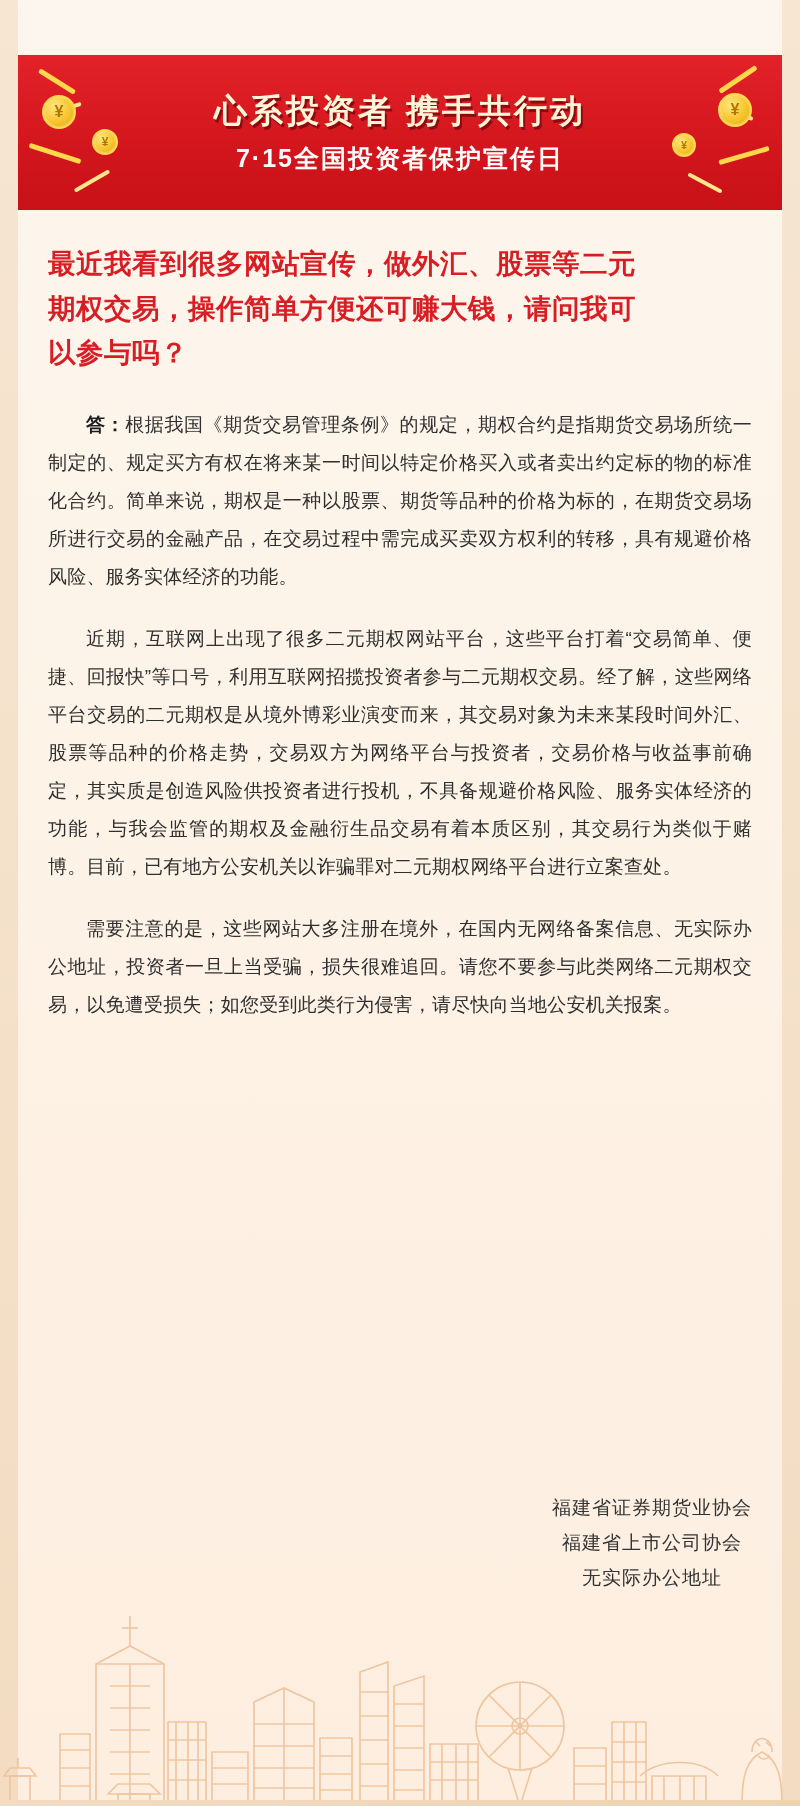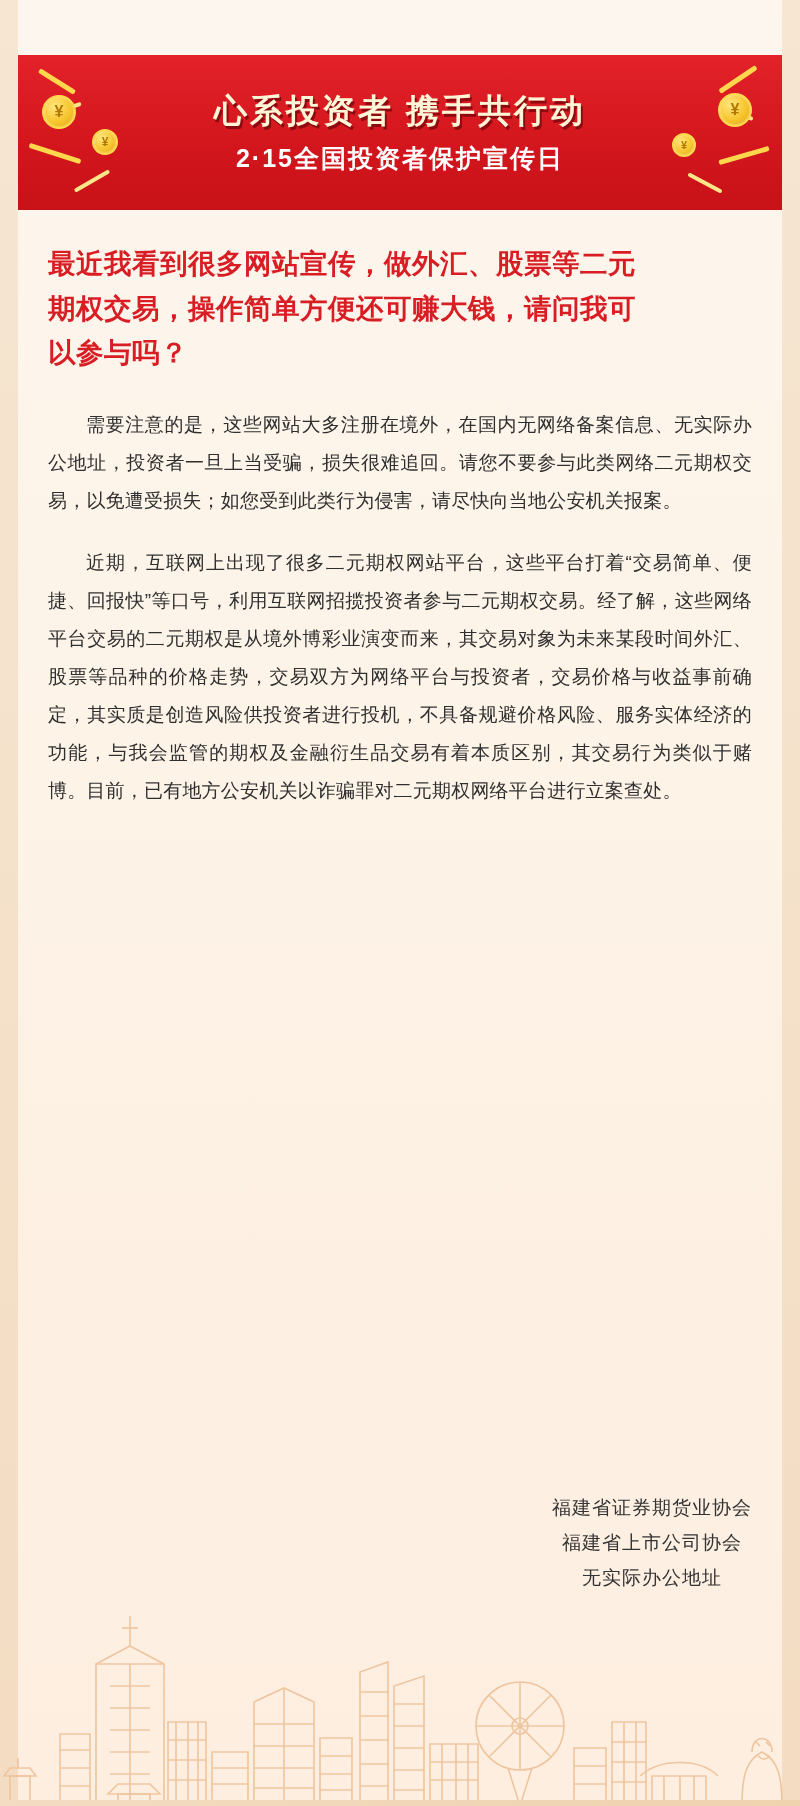--- a/index.html
+++ b/index.html
@@ -176,33 +176,36 @@
         <span style="font-size:12px;">¥</span>
       </div>
       <div class="coin" style="right:30px; top:38px; width:30px; height:30px;">
         <span style="font-size:16px;">¥</span>
       </div>
       <div class="coin" style="right:86px; top:78px; width:20px; height:20px;">
         <span style="font-size:11px;">¥</span>
       </div>
 
       <div class="banner-title">心系投资者 携手共行动</div>
-      <div class="banner-sub">2·15全国投资者保护宣传日</div>
+      <div class="banner-sub">7·15全国投资者保护宣传日</div>
     </div>
   </div>
 
   <div class="content">
 
     <h1 class="headline">最近我看到很多网站宣传，做外汇、股票等二元期权交易，操作简单方便还可赚大钱，请问我可以参与吗？</h1>
 
 
+    <p class="para">
+      <span class="lead">答：</span><span>根据我国《期货交易管理条例》的规定，期权合约是指期货交易场所统一制定的、规定买方有权在将来某一时间以特定价格买入或者卖出约定标的物的标准化合约。简单来说，期权是一种以股票、期货等品种的价格为标的，在期货交易场所进行交易的金融产品，在交易过程中需完成买卖双方权利的转移，具有规避价格风险、服务实体经济的功能。</span>
+    </p>
+
+    <p class="para">近期，互联网上出现了很多二元期权网站平台，这些平台打着“交易简单、便捷、回报快”等口号，利用互联网招揽投资者参与二元期权交易。经了解，这些网络平台交易的二元期权是从境外博彩业演变而来，其交易对象为未来某段时间外汇、股票等品种的价格走势，交易双方为网络平台与投资者，交易价格与收益事前确定，其实质是创造风险供投资者进行投机，不具备规避价格风险、服务实体经济的功能，与我会监管的期权及金融衍生品交易有着本质区别，其交易行为类似于赌博。目前，已有地方公安机关以诈骗罪对二元期权网络平台进行立案查处。</p>
 
     <p class="para">需要注意的是，这些网站大多注册在境外，在国内无网络备案信息、无实际办公地址，投资者一旦上当受骗，损失很难追回。请您不要参与此类网络二元期权交易，以免遭受损失；如您受到此类行为侵害，请尽快向当地公安机关报案。</p>
-
-    <p class="para">近期，互联网上出现了很多二元期权网站平台，这些平台打着“交易简单、便捷、回报快”等口号，利用互联网招揽投资者参与二元期权交易。经了解，这些网络平台交易的二元期权是从境外博彩业演变而来，其交易对象为未来某段时间外汇、股票等品种的价格走势，交易双方为网络平台与投资者，交易价格与收益事前确定，其实质是创造风险供投资者进行投机，不具备规避价格风险、服务实体经济的功能，与我会监管的期权及金融衍生品交易有着本质区别，其交易行为类似于赌博。目前，已有地方公安机关以诈骗罪对二元期权网络平台进行立案查处。</p>
   </div>
 
   <div class="signature">
     <div>福建省证券期货业协会</div>
     <div>福建省上市公司协会</div>
     <div>无实际办公地址</div>
   </div>
 
   <div class="skyline">
     <svg viewBox="0 0 800 330" preserveAspectRatio="none" xmlns="http://www.w3.org/2000/svg">

